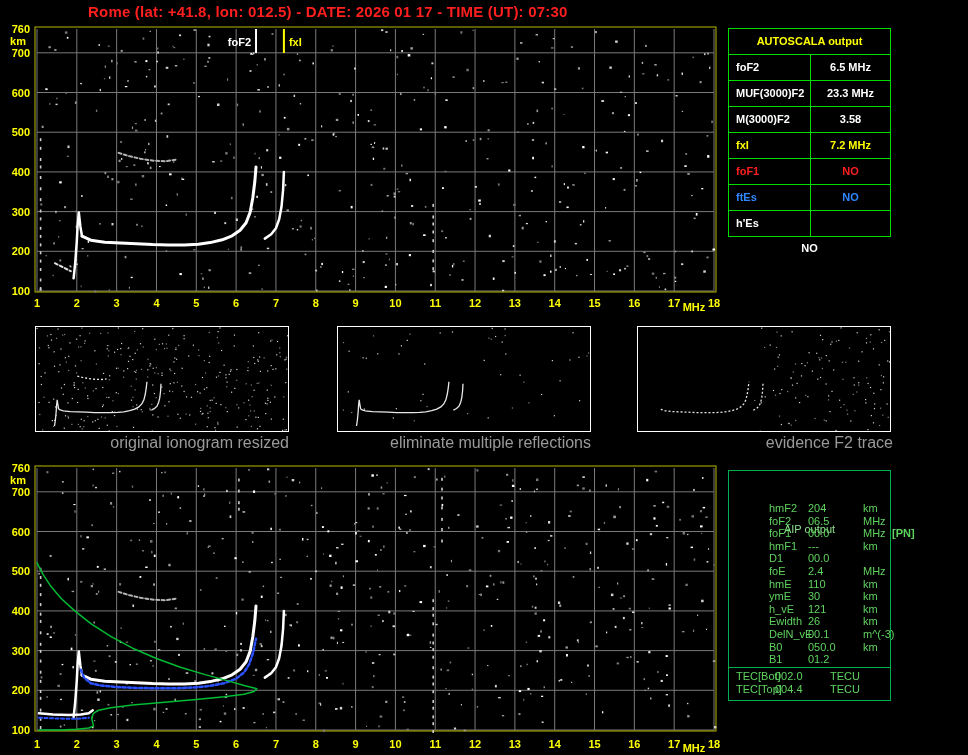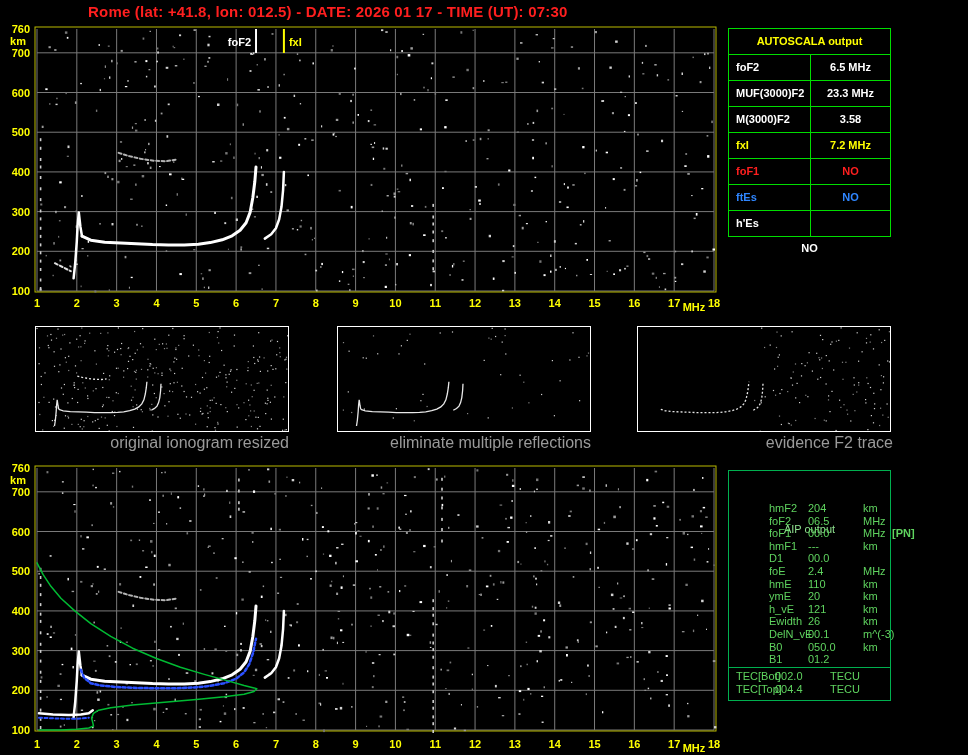--- a/index.html
+++ b/index.html
@@ -1804,21 +1804,21 @@
           <span class="aip-extra"></span>
         </div>
         <div class="aip-row">
           <span class="aip-label">hmE</span>
           <span class="aip-value">110</span>
           <span class="aip-unit">km</span>
           <span class="aip-extra"></span>
         </div>
         <div class="aip-row">
           <span class="aip-label">ymE</span>
-          <span class="aip-value">20</span>
+          <span class="aip-value">30</span>
           <span class="aip-unit">km</span>
           <span class="aip-extra"></span>
         </div>
         <div class="aip-row">
           <span class="aip-label">h_vE</span>
           <span class="aip-value">121</span>
           <span class="aip-unit">km</span>
           <span class="aip-extra"></span>
         </div>
         <div class="aip-row">

